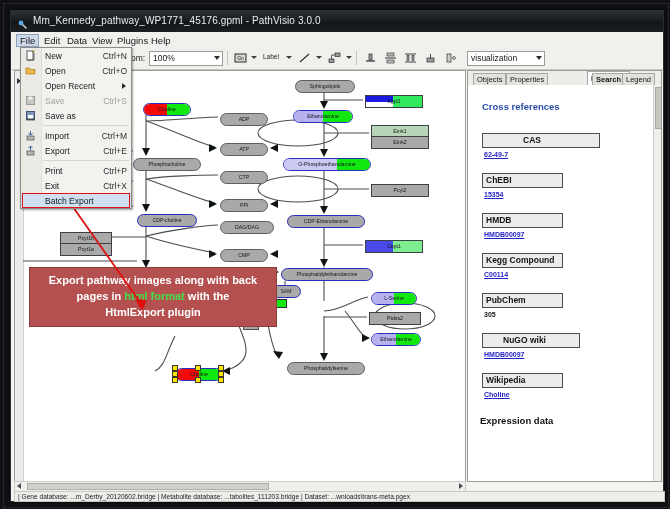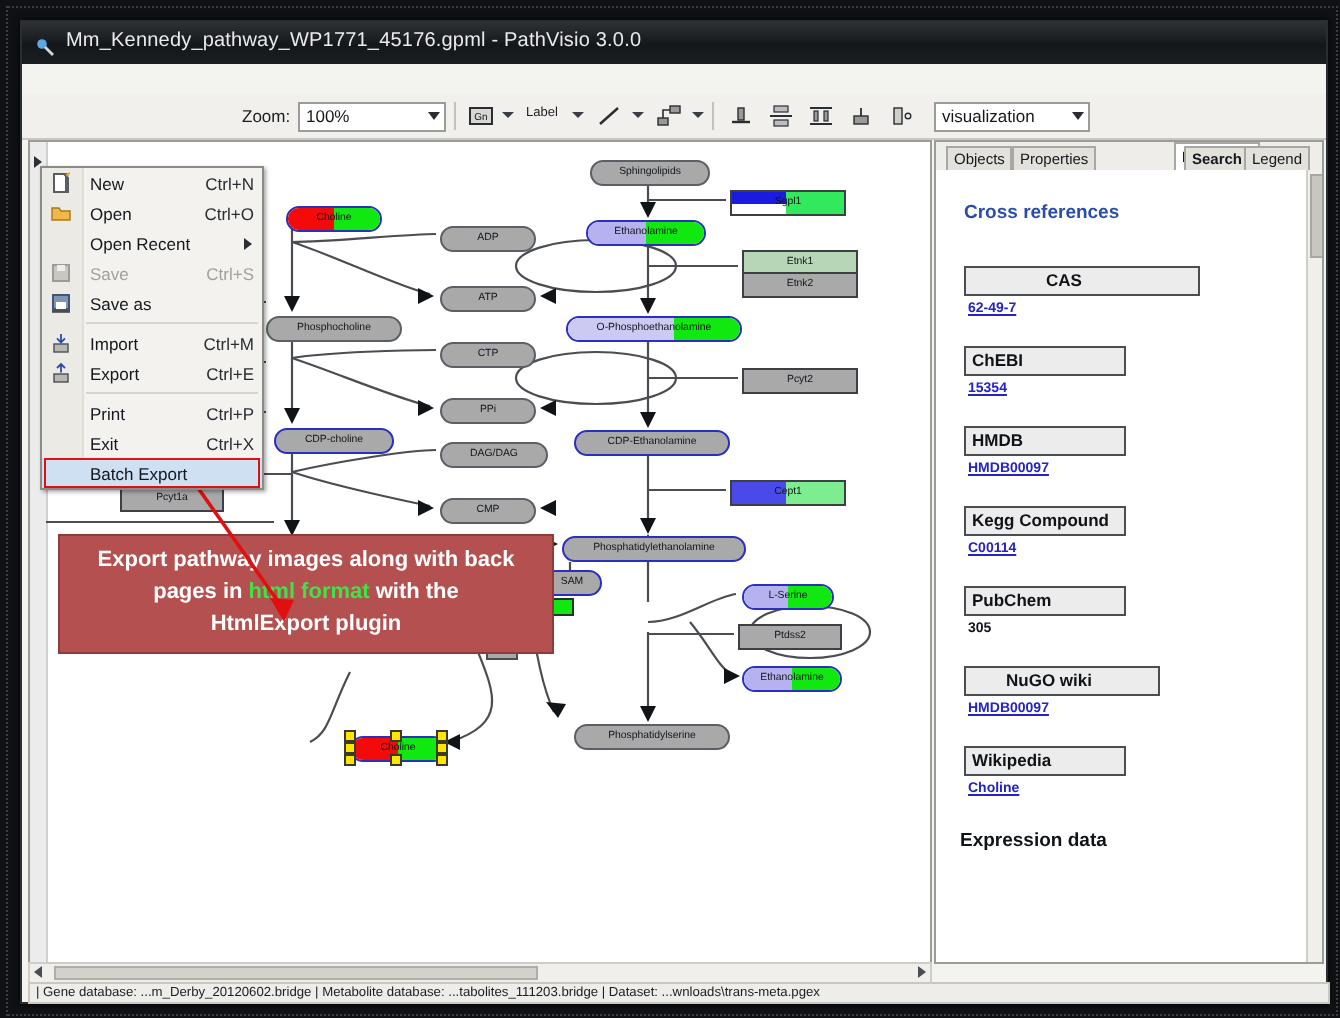--- a/index.html
+++ b/index.html
@@ -119,21 +119,21 @@
   .hscroll .hr{right:2px;border-top:3px solid transparent;border-bottom:3px solid transparent;border-left:4px solid #4a4d52;}
 
   
   .statusbar{position:absolute;left:3px;top:480px;width:646px;height:9px;
         background:#eeede9;border:1px solid #c9c7c1;font-size:6.6px;
         color:#1a1d21;line-height:9px;padding-left:3px;white-space:nowrap;}
 
   
   .fmenu{position:absolute;left:9px;top:36px;width:110px;
          background:#f3f2ee;border:1px solid #8d8b85;box-shadow:1px 1px 2px rgba(0,0,0,.35);
-         z-index:40;margin-top:36px;}
+         z-index:40;}
   .fmenu .gut{position:absolute;left:0;top:0;width:20px;height:100%;
          background:#eceae4;border-right:1px solid #e0ded8;}
   .fmenu .row{position:relative;height:15px;font-size:8.5px;color:#14181d;}
   .fmenu .row .t{position:absolute;left:24px;top:3px;}
   .fmenu .row .k{position:absolute;right:4px;top:3px;color:#2a2d31;}
   .fmenu .row.dis .t,.fmenu .row.dis .k{color:#a3a19b;}
   .fmenu .row .ico{position:absolute;left:4px;top:2px;width:11px;height:11px;}
   .fmenu .sub{position:absolute;right:5px;top:5px;width:0;height:0;
          border-top:3px solid transparent;border-bottom:3px solid transparent;
          border-left:4px solid #2a2d31;}
@@ -156,20 +156,28 @@
     <div class="titlebar">
       <span class="tb-icon">
         <svg width="11" height="11" viewBox="0 0 11 11">
           <circle cx="4" cy="4" r="2.4" fill="#5aa7e6"></circle>
           <path d="M5.5 5.5 L9.5 9.5" stroke="#cfd6dd" stroke-width="1.4" fill="none"></path>
         </svg>
       </span>
       <span class="tb-text">Mm_Kennedy_pathway_WP1771_45176.gpml - PathVisio 3.0.0</span>
     </div>
 
+    <div class="menubar">
+      <span class="mi sel" style="left:5px;">File</span>
+      <span class="mi" style="left:29px;">Edit</span>
+      <span class="mi" style="left:52px;">Data</span>
+      <span class="mi" style="left:77px;">View</span>
+      <span class="mi" style="left:102px;">Plugins</span>
+      <span class="mi" style="left:136px;">Help</span>
+    </div>
 
     <div class="toolbar">
       <span class="tb-lab" style="left:110px;">Zoom:</span>
       <span class="combo" style="left:138px;top:4px;width:72px;text-align:center;">
         <span class="cval">100%</span>
         <span class="carr"></span>
       </span>
 
       <span class="tsep" style="left:216px;"></span>
 

